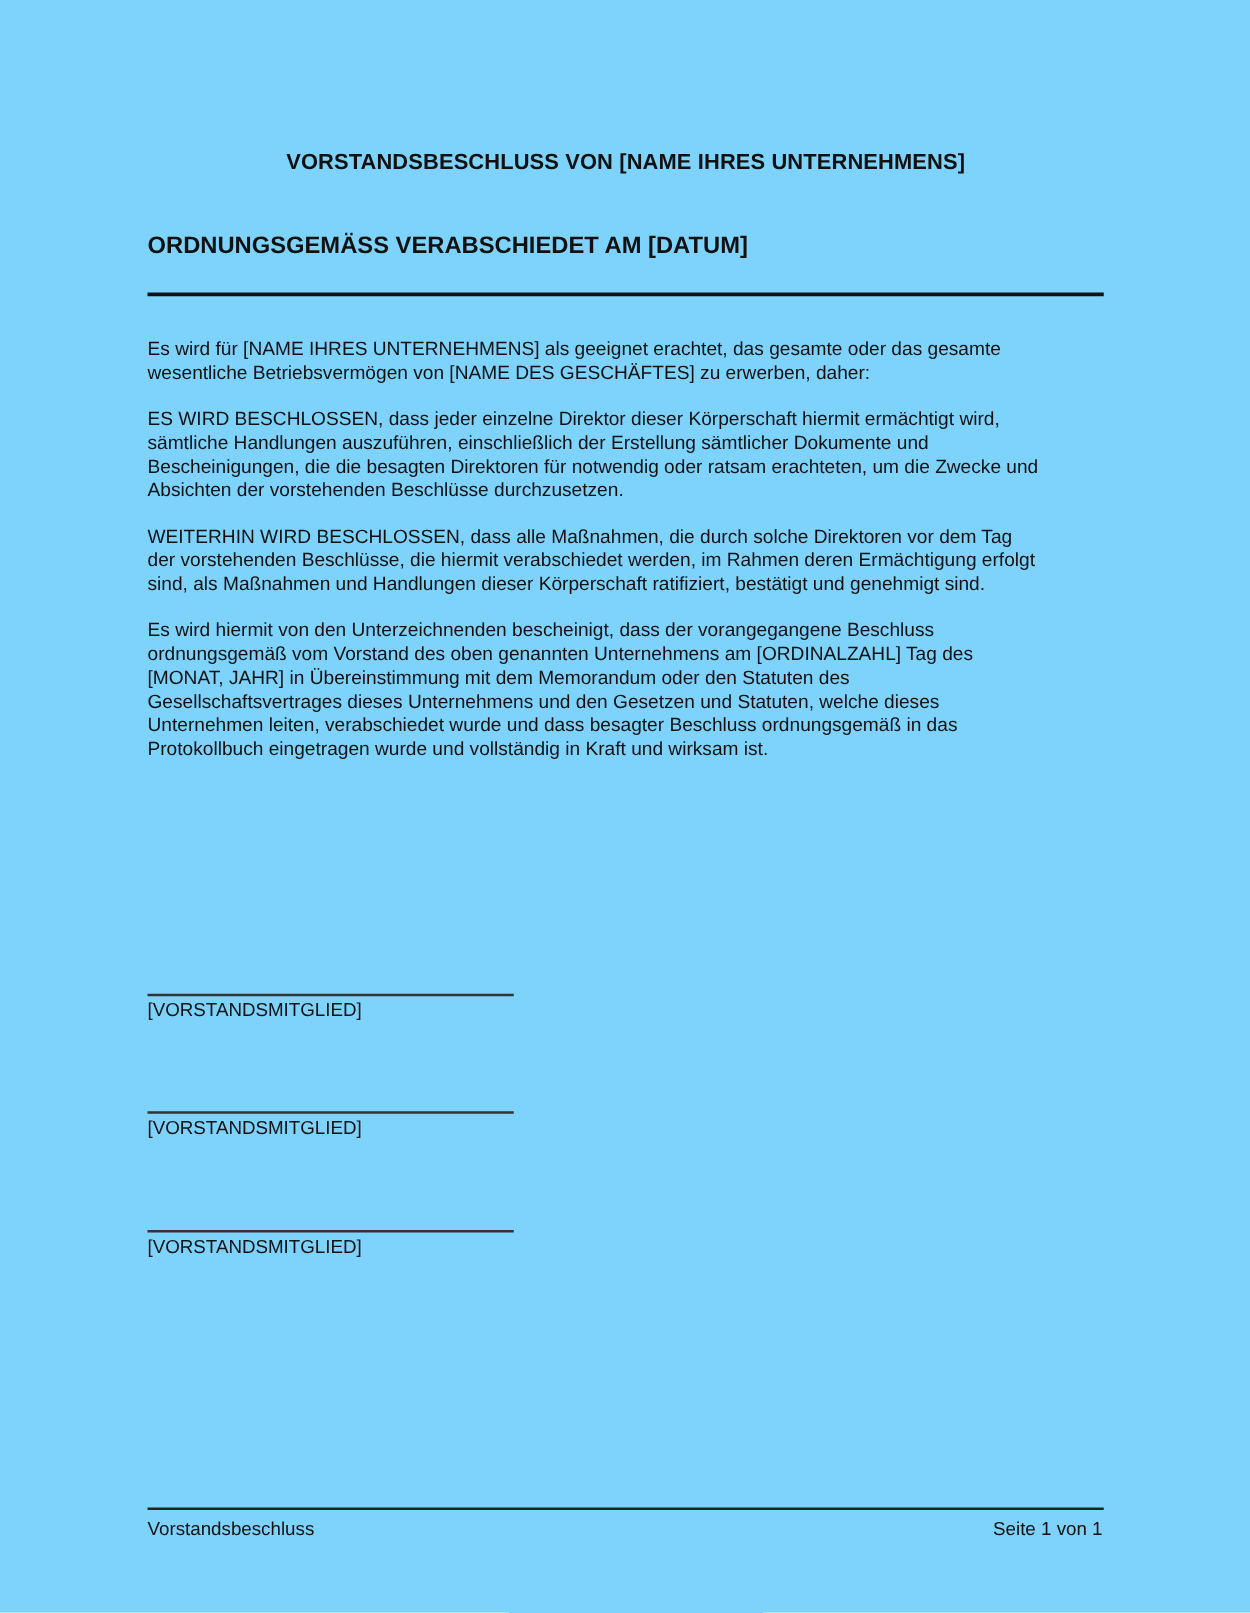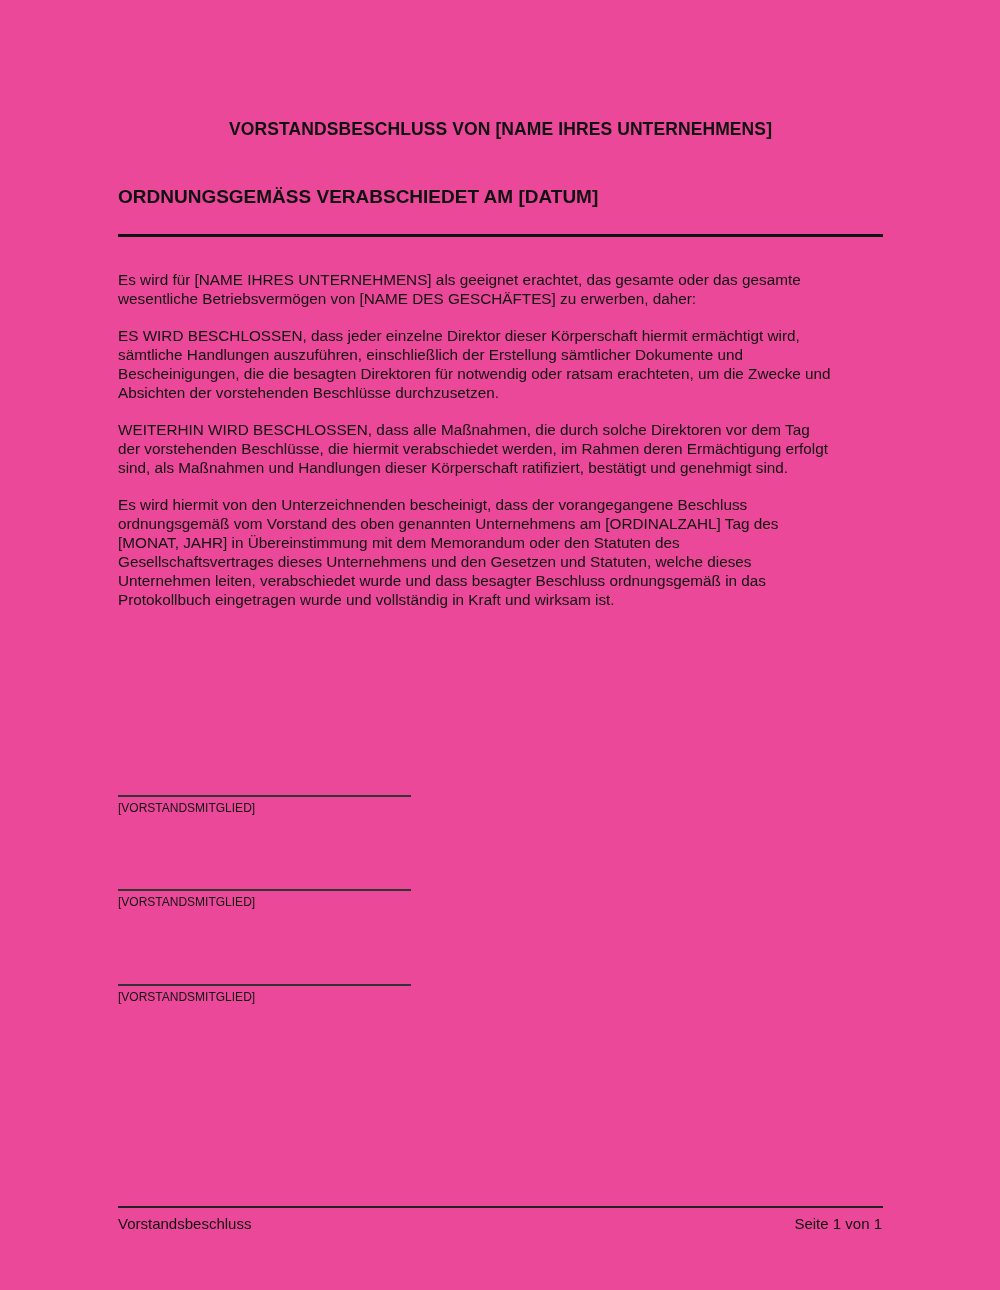--- a/index.html
+++ b/index.html
@@ -13,21 +13,21 @@
       position: relative;
       font-family: "Liberation Sans", sans-serif;
       color: #111111;
       overflow: hidden;
     }
     .page {
       position: absolute;
       left: 0; top: 0;
       width: 1000px;
       height: 1290px;
-      background: #ec4899;
+      background: #7dd3fc;
     }
     .title-block {
       position: absolute;
       left: 118px;
       width: 765px;
       top: 118px;
       text-align: center;
       font-weight: bold;
       font-size: 17.5px;
       line-height: 22px;
@@ -74,21 +74,21 @@
       position: absolute;
       left: 118px;
       width: 295px;
     }
     .sig-line {
       height: 2px;
       background: #333333;
       width: 293px;
     }
     .sig-label {
-      font-size: 12px;
+      font-size: 15px;
       line-height: 19px;
       margin-top: 2px;
     }
     .footer-rule {
       position: absolute;
       left: 118px;
       width: 765px;
       top: 1206px;
       height: 2px;
       background: #222222;

